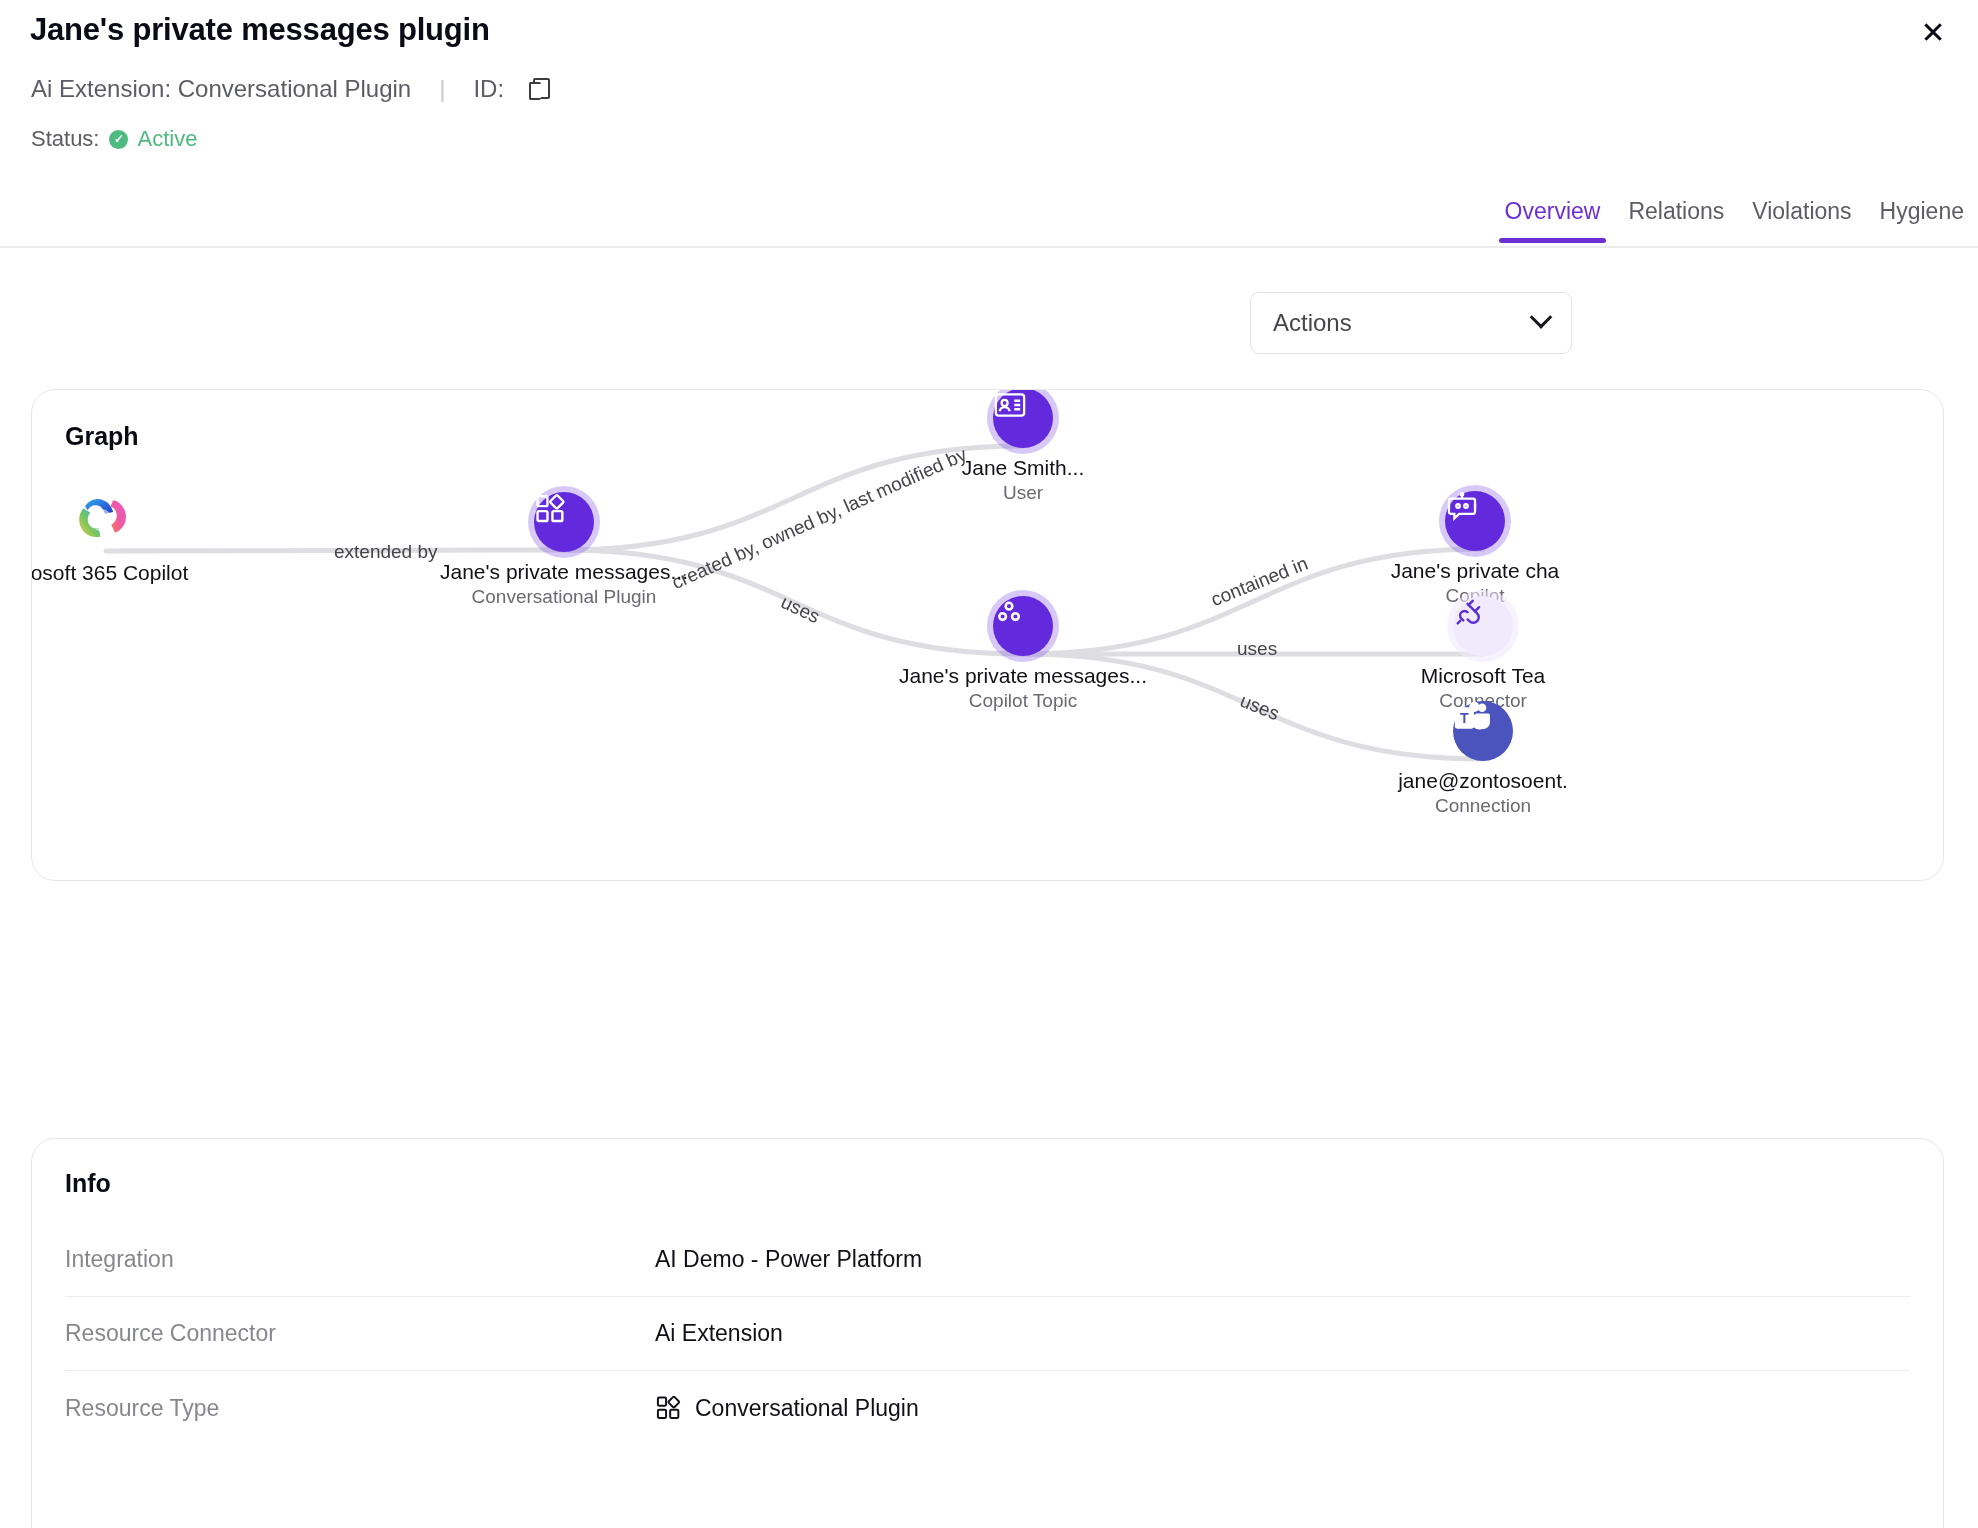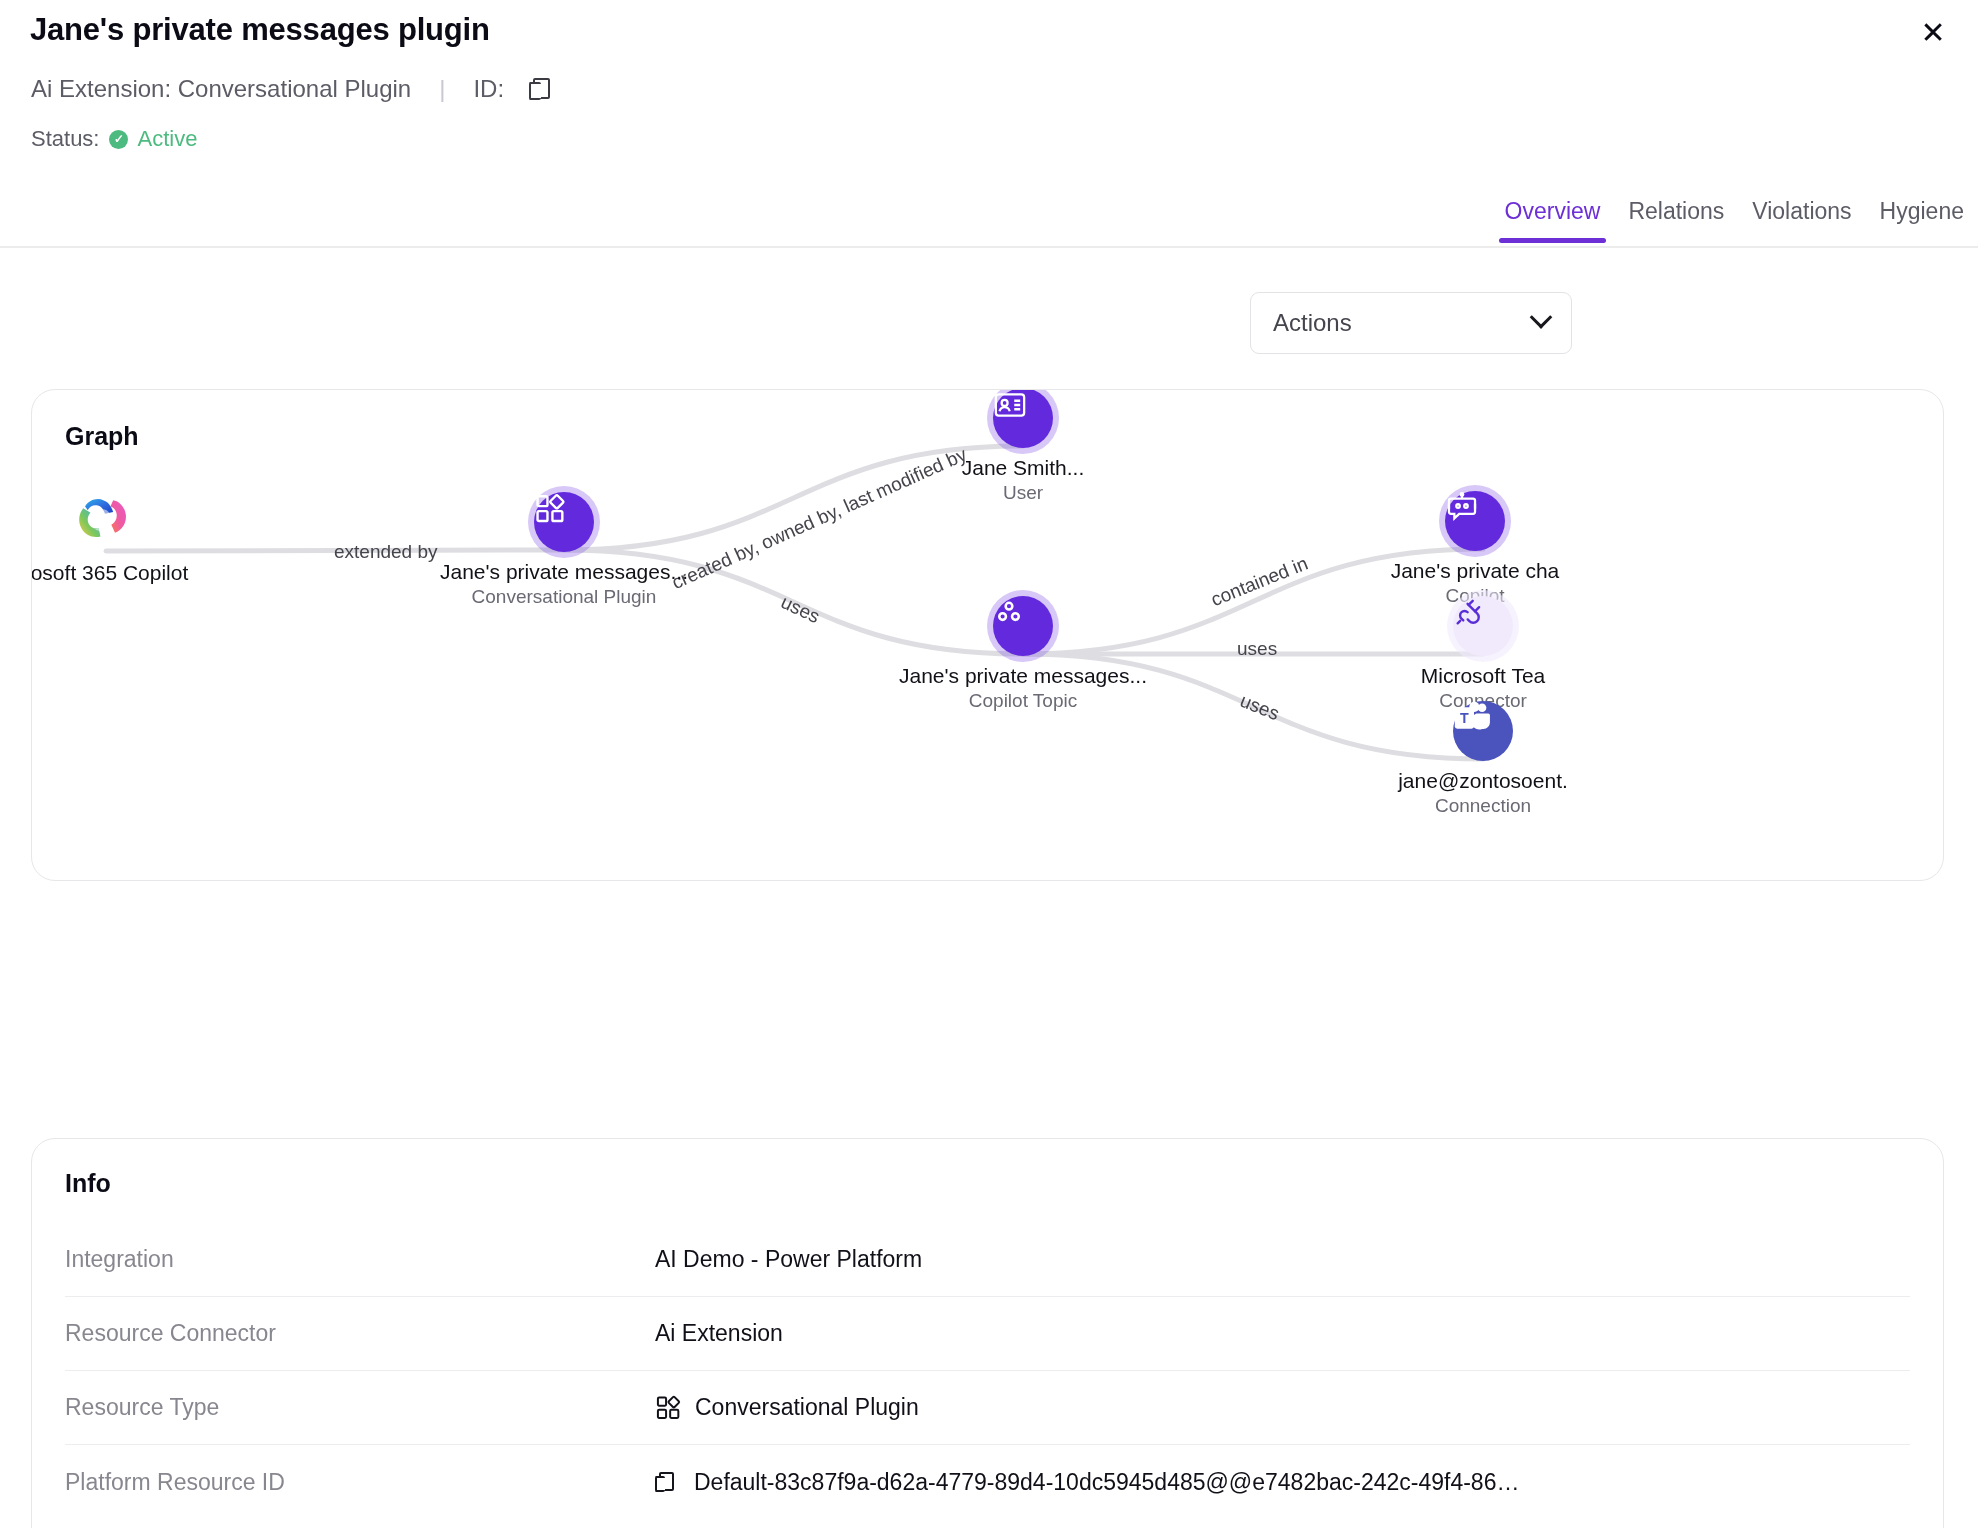--- a/index.html
+++ b/index.html
@@ -329,23 +329,16 @@
           <div class="info-val">
             <span class="rt-icon"><svg width="28" height="28" viewBox="0 0 24 24" fill="none" stroke="#111118" stroke-width="1.7">
       <rect x="2.5" y="3" width="7" height="7" rx="1"></rect>
       <rect x="2.5" y="13.5" width="7" height="7" rx="1"></rect>
       <rect x="13" y="13.5" width="7" height="7" rx="1"></rect>
       <rect x="12.6" y="3.4" width="7" height="7" rx="1" transform="rotate(45 16.1 6.9)"></rect>
               </svg></span>
             <span>Conversational Plugin</span>
           </div>
         </div>
-        <div class="info-row">
-          <div class="info-key">Platform Resource ID</div>
-          <div class="info-val">
-            <span class="copy-icon-sm"></span>
-            <span>Default-83c87f9a-d62a-4779-89d4-10dc5945d485@@e7482bac-242c-49f4-86…</span>
-          </div>
-        </div>
       </div>
   </div>
 
 </div>
 
 </body></html>

